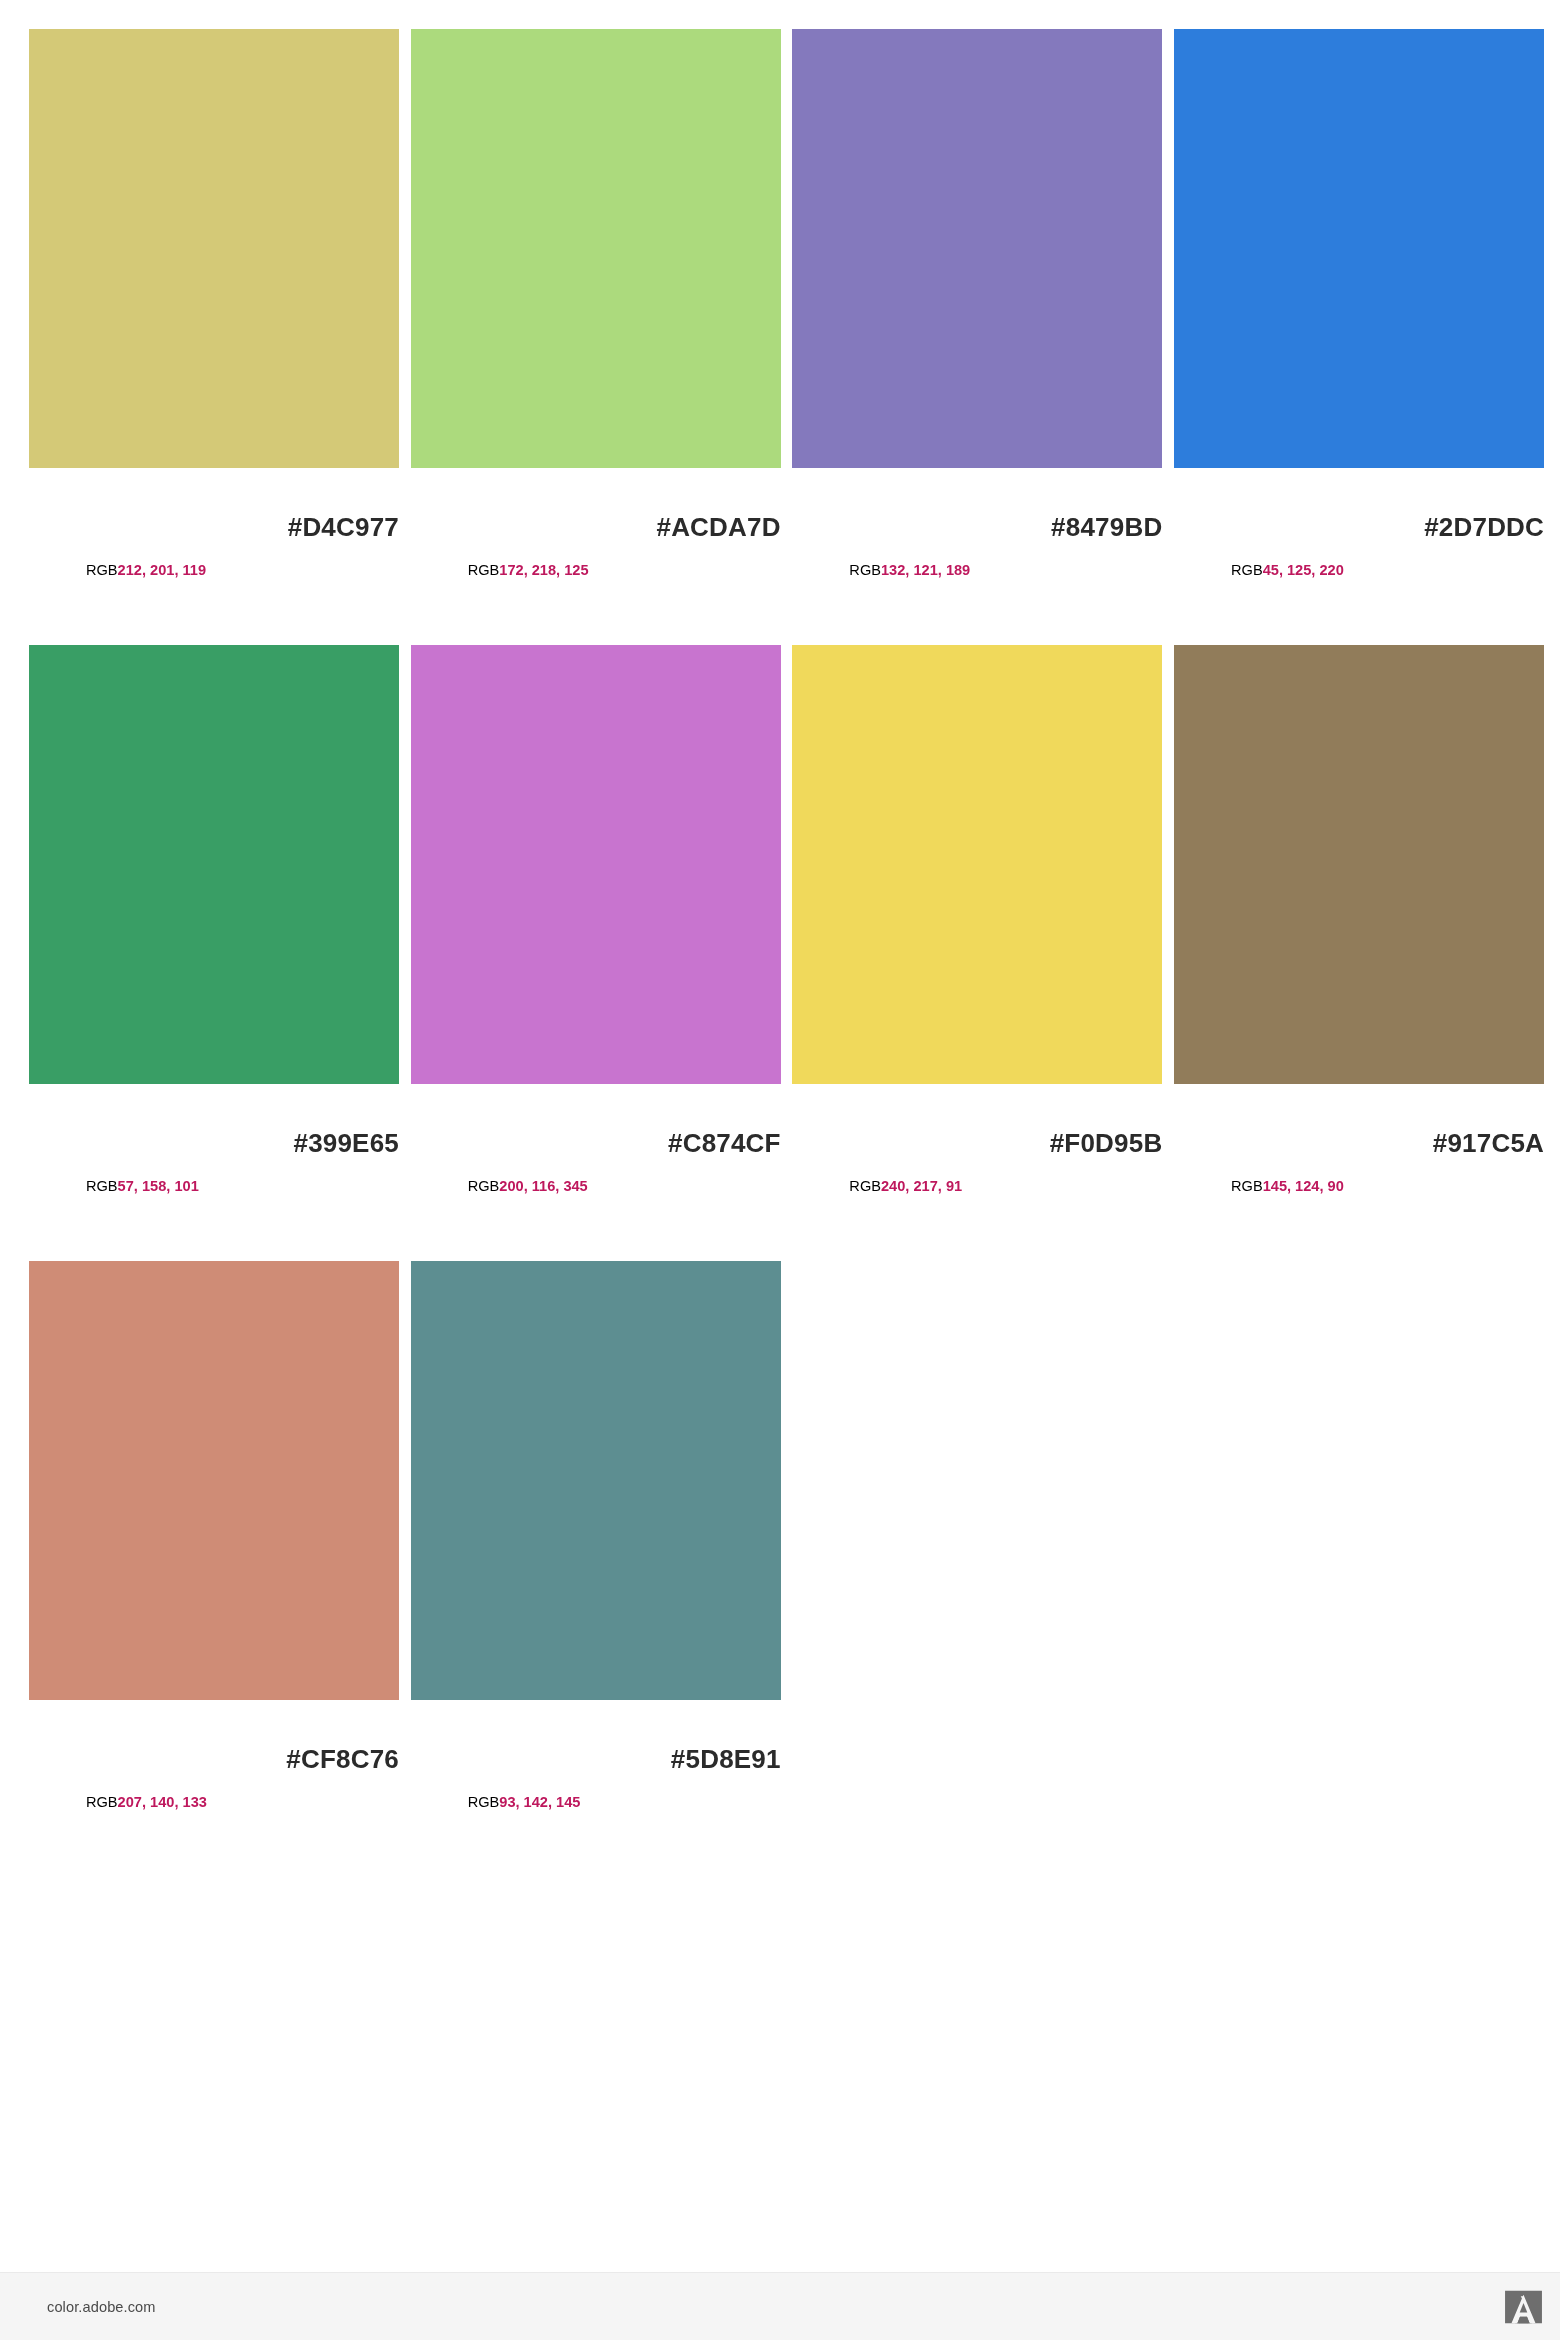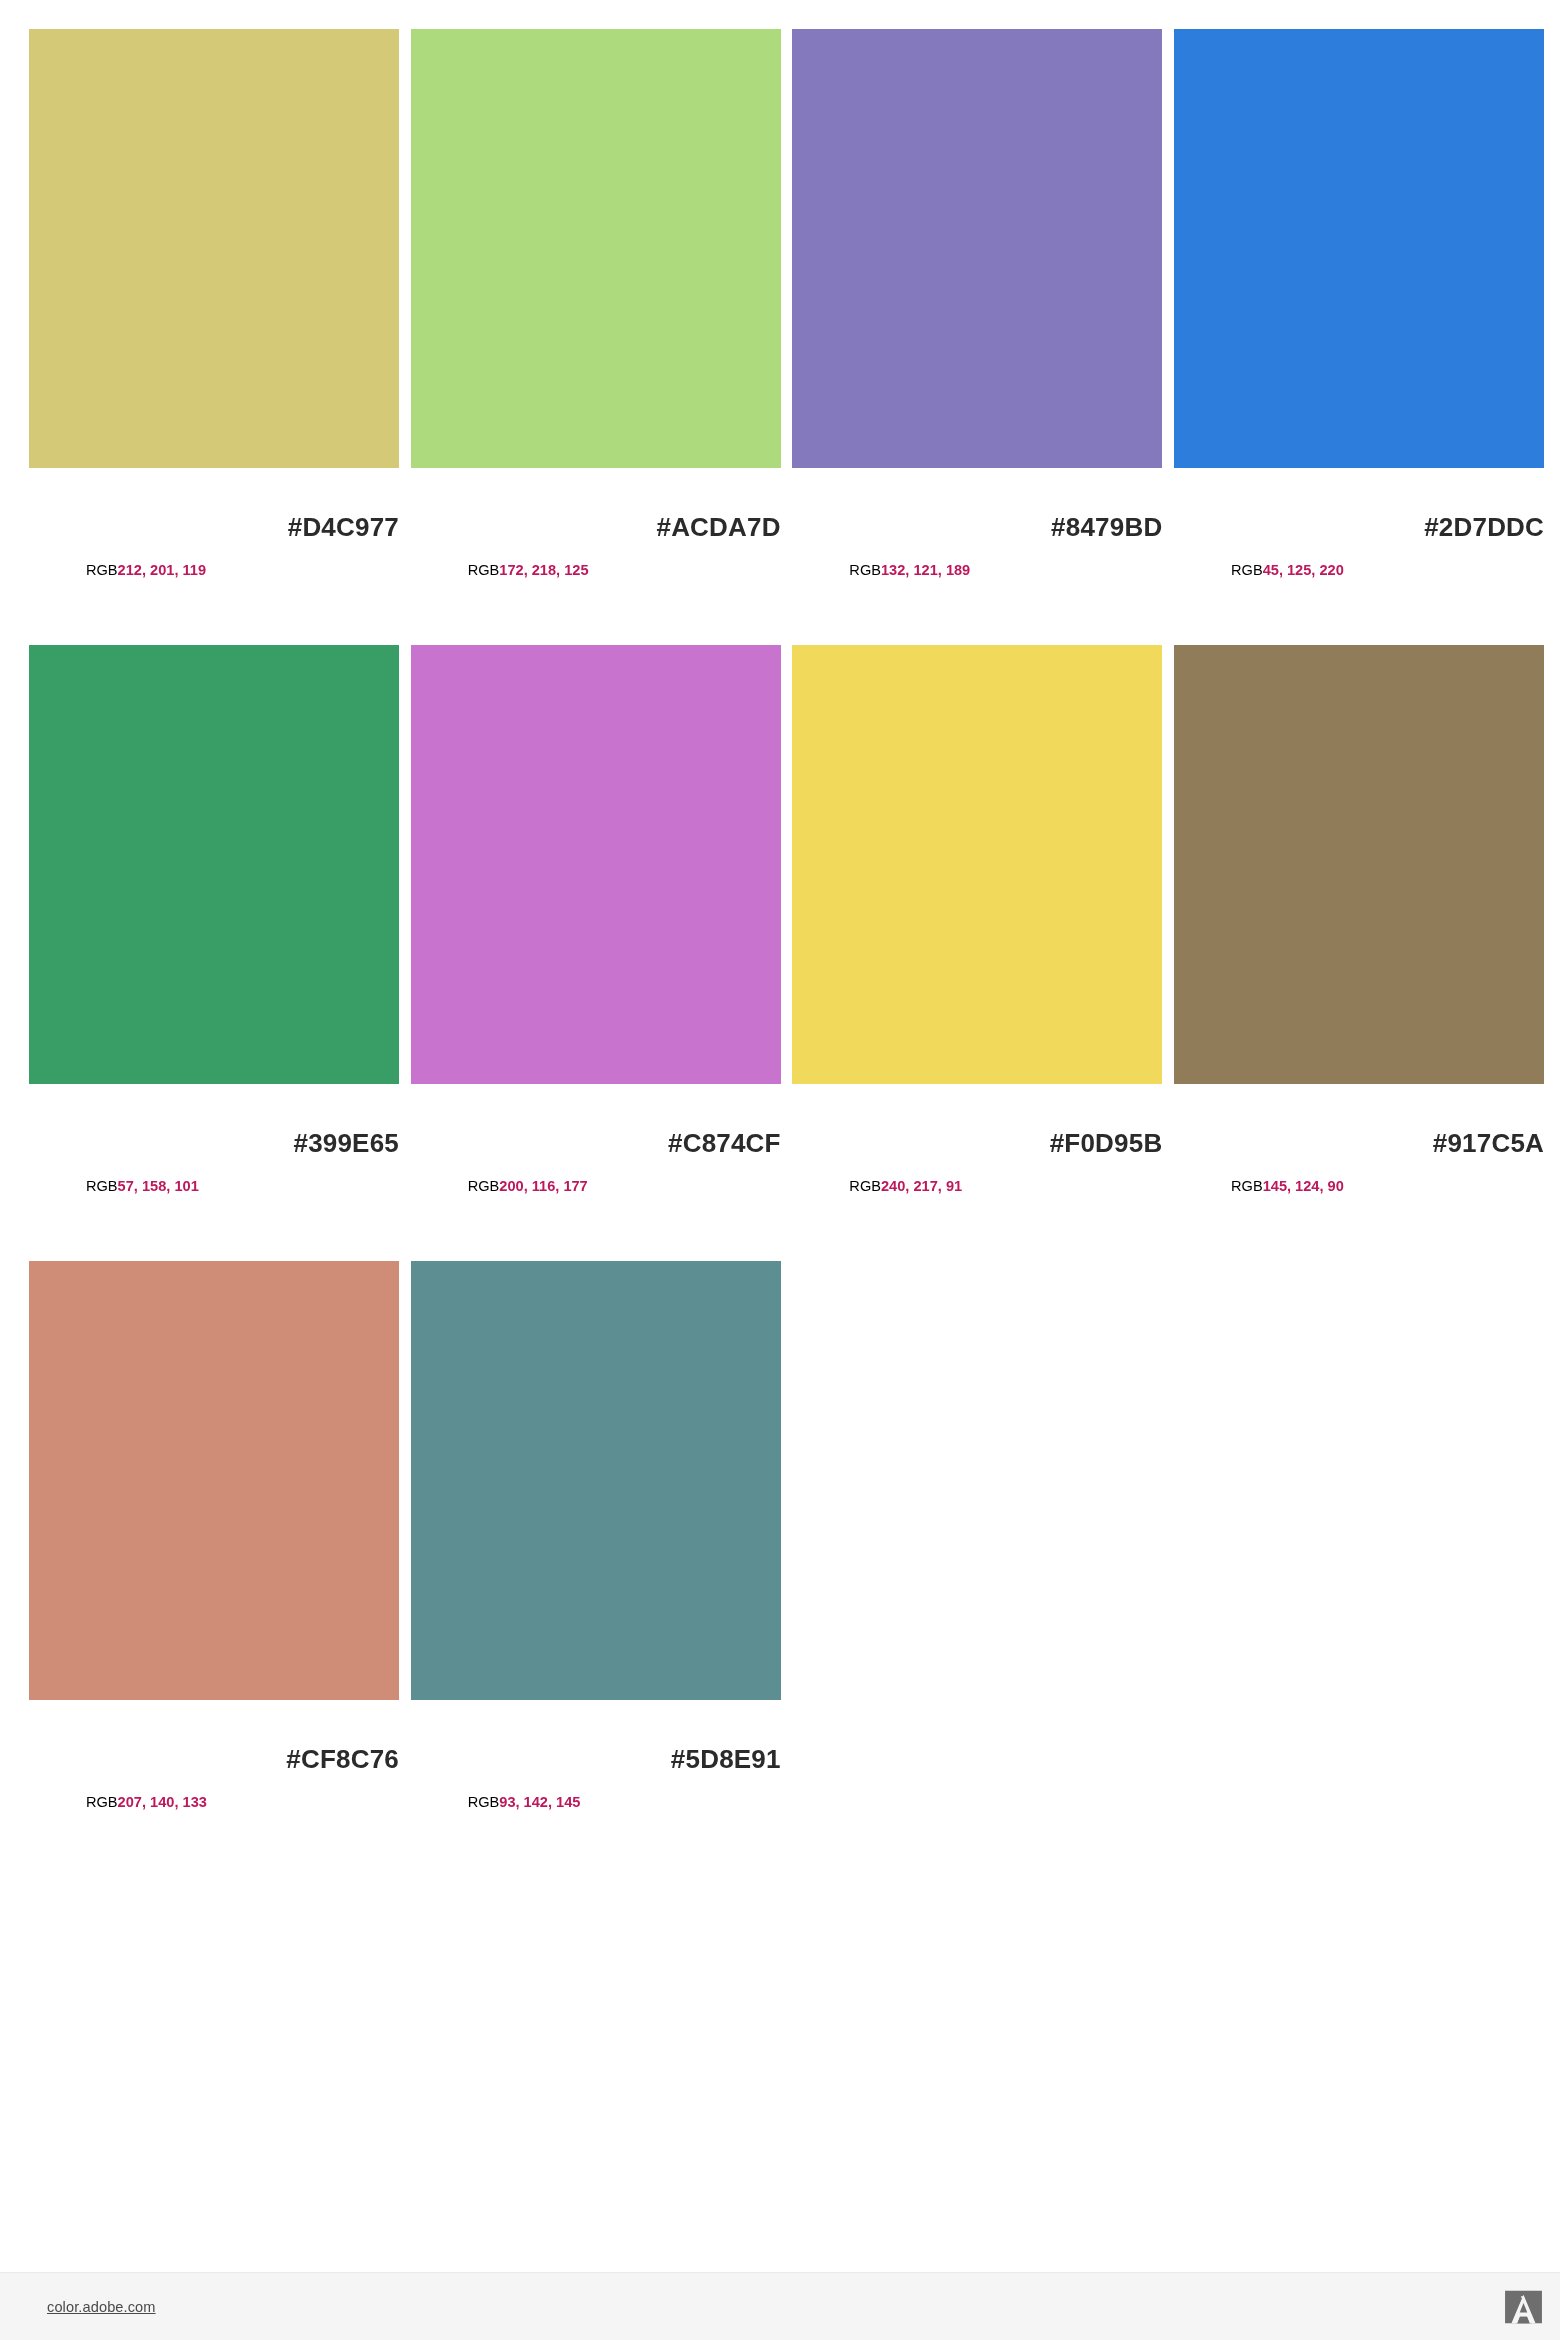--- a/index.html
+++ b/index.html
@@ -102,21 +102,20 @@
   }
 
   #footer-text {
     position: absolute;
     left: 47px;
     top: 50%;
     transform: translateY(-50%);
     font-size: 14.6px;
     color: #4a4a4a;
     letter-spacing: 0.1px;
-    text-decoration: underline;
   }
 
   #adobe-logo {
     position: absolute;
     right: 17.6px;
     top: 50%;
     transform: translateY(-50%);
     width: 37px;
     height: 33px;
   }
@@ -181,21 +180,21 @@
           <span class="rgb-values">57, 158, 101</span>
         </div>
       </div>
     </div>
     <div class="cell">
       <div class="swatch" style="background-color: rgb(200, 116, 207);"></div>
       <div class="meta">
         <div class="hex">#C874CF</div>
         <div class="rgb-line">
           <span class="rgb-label">RGB</span>
-          <span class="rgb-values">200, 116, 177</span>
+          <span class="rgb-values">200, 116, 345</span>
         </div>
       </div>
     </div>
     <div class="cell">
       <div class="swatch" style="background-color: rgb(240, 217, 91);"></div>
       <div class="meta">
         <div class="hex">#F0D95B</div>
         <div class="rgb-line">
           <span class="rgb-label">RGB</span>
           <span class="rgb-values">240, 217, 91</span>

